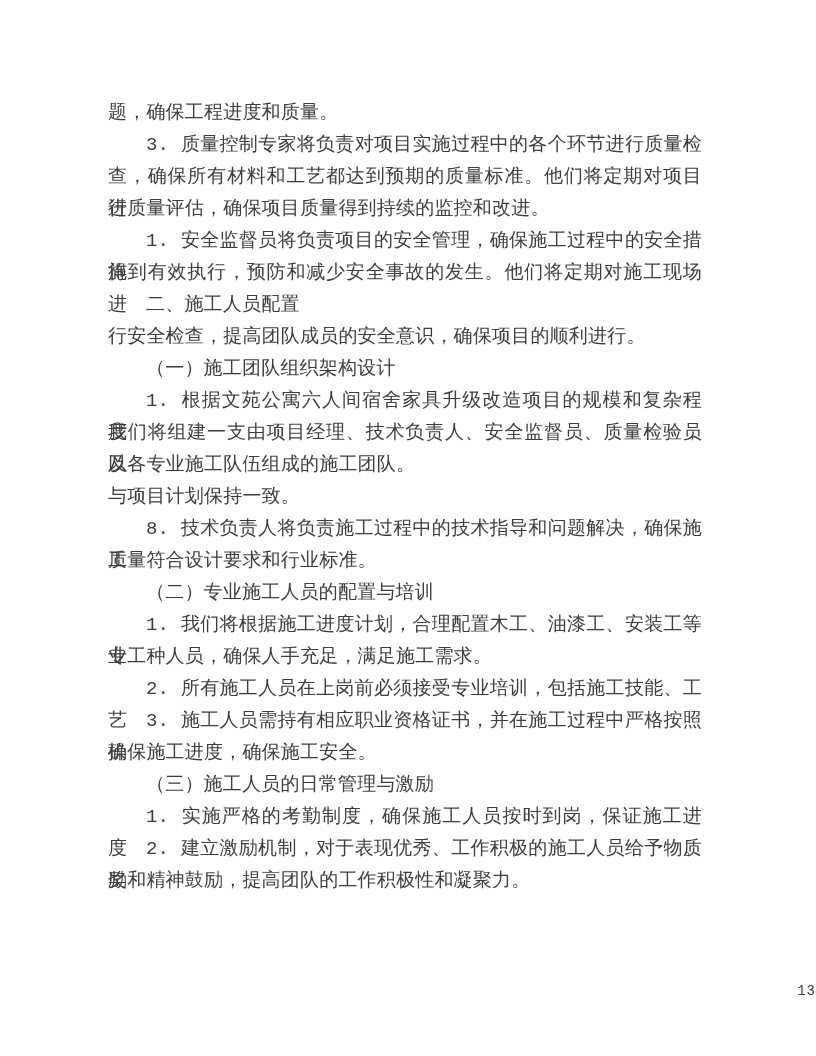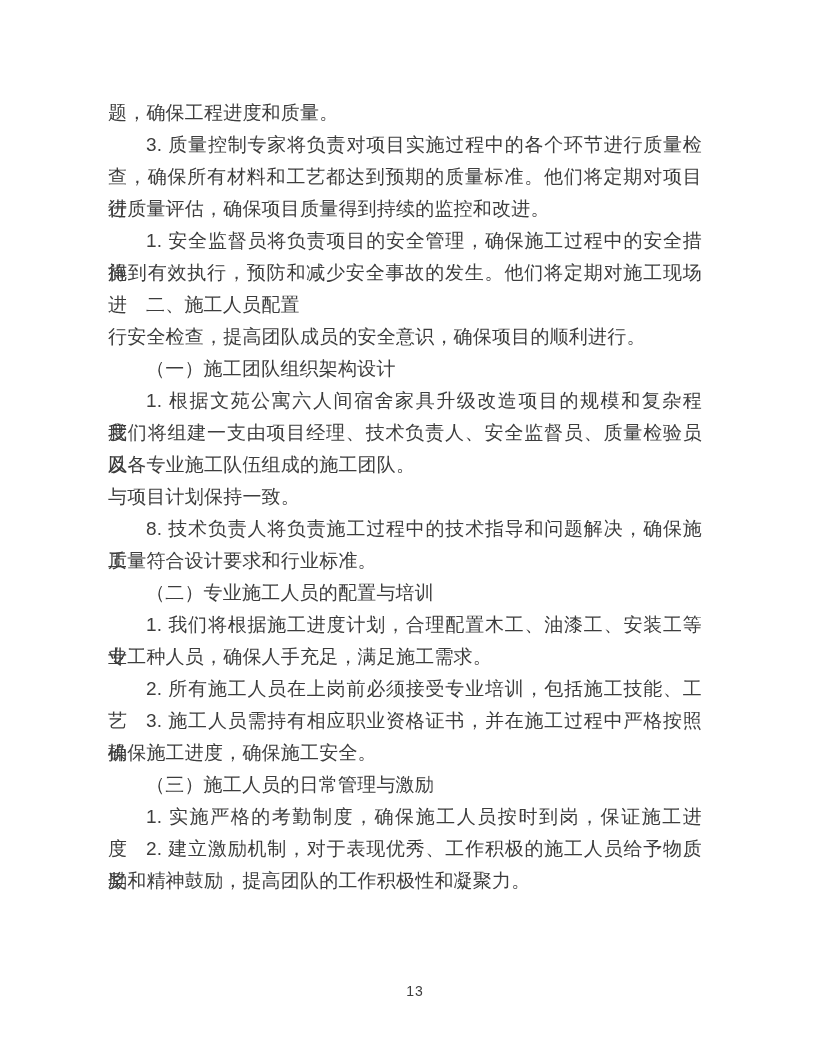--- a/index.html
+++ b/index.html
@@ -6,21 +6,21 @@
     margin: 0;
     padding: 0;
     background: #ffffff;
   }
   .page {
     position: relative;
     width: 816px;
     height: 1056px;
     background: #ffffff;
     overflow: hidden;
-    font-family: Liberation Sans, sans-serif;
+    font-family: Liberation Mono, monospace;
     color: #3d3d3d;
   }
   .page-body {
     position: absolute;
     left: 108px;
     top: 97px;
     width: 594px;
   }
   .line {
     height: 32px;
@@ -35,21 +35,21 @@
   }
   .line.justify {
     text-align: justify;
     text-align-last: justify;
   }
   .footer {
     position: absolute;
     left: 14px;
     right: 0;
     top: 983px;
-    text-align: center;
+    text-align: right;
     font-size: 14px;
     color: #3d3d3d;
     letter-spacing: 1px;
   }
 </style>
 </head>
 <body>
 
 <div class="page">
   <div class="page-body">

